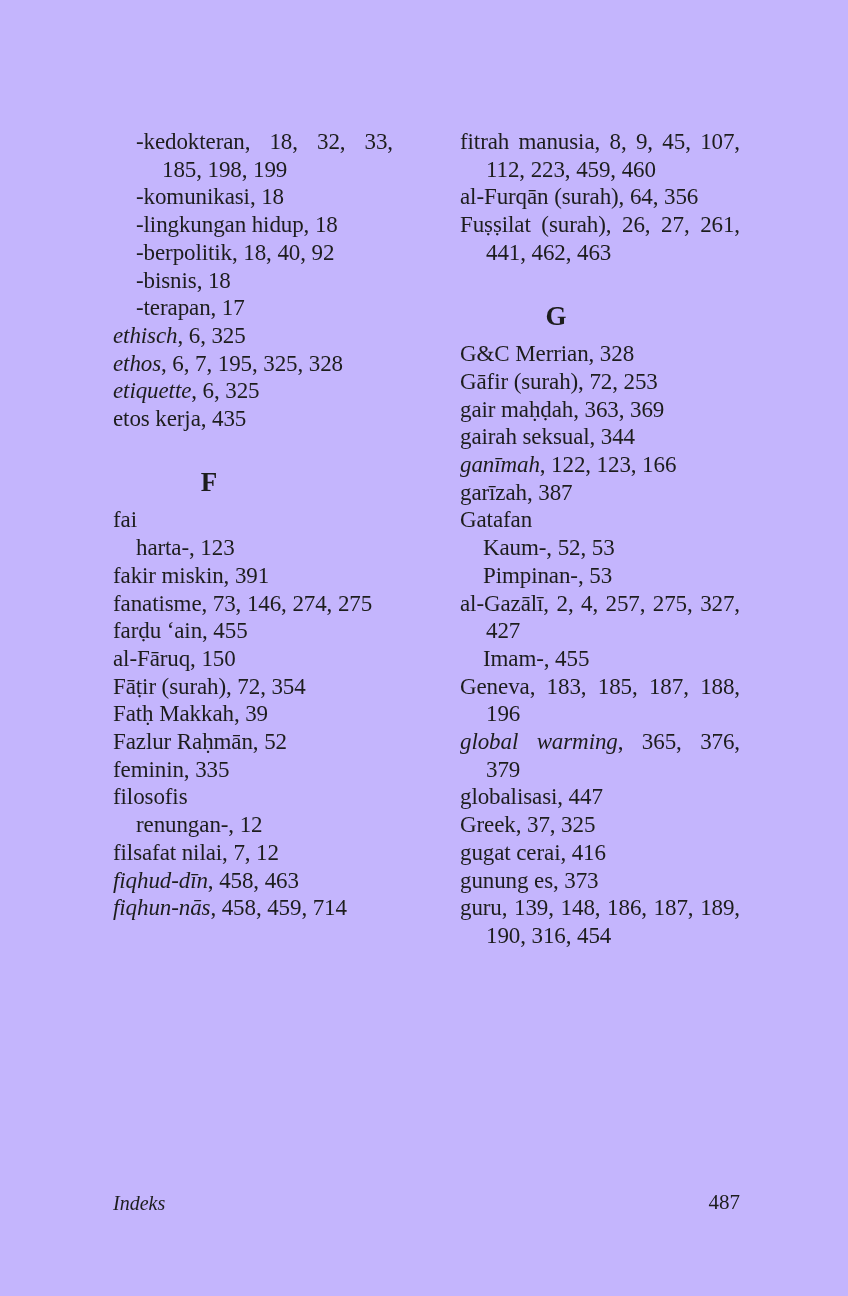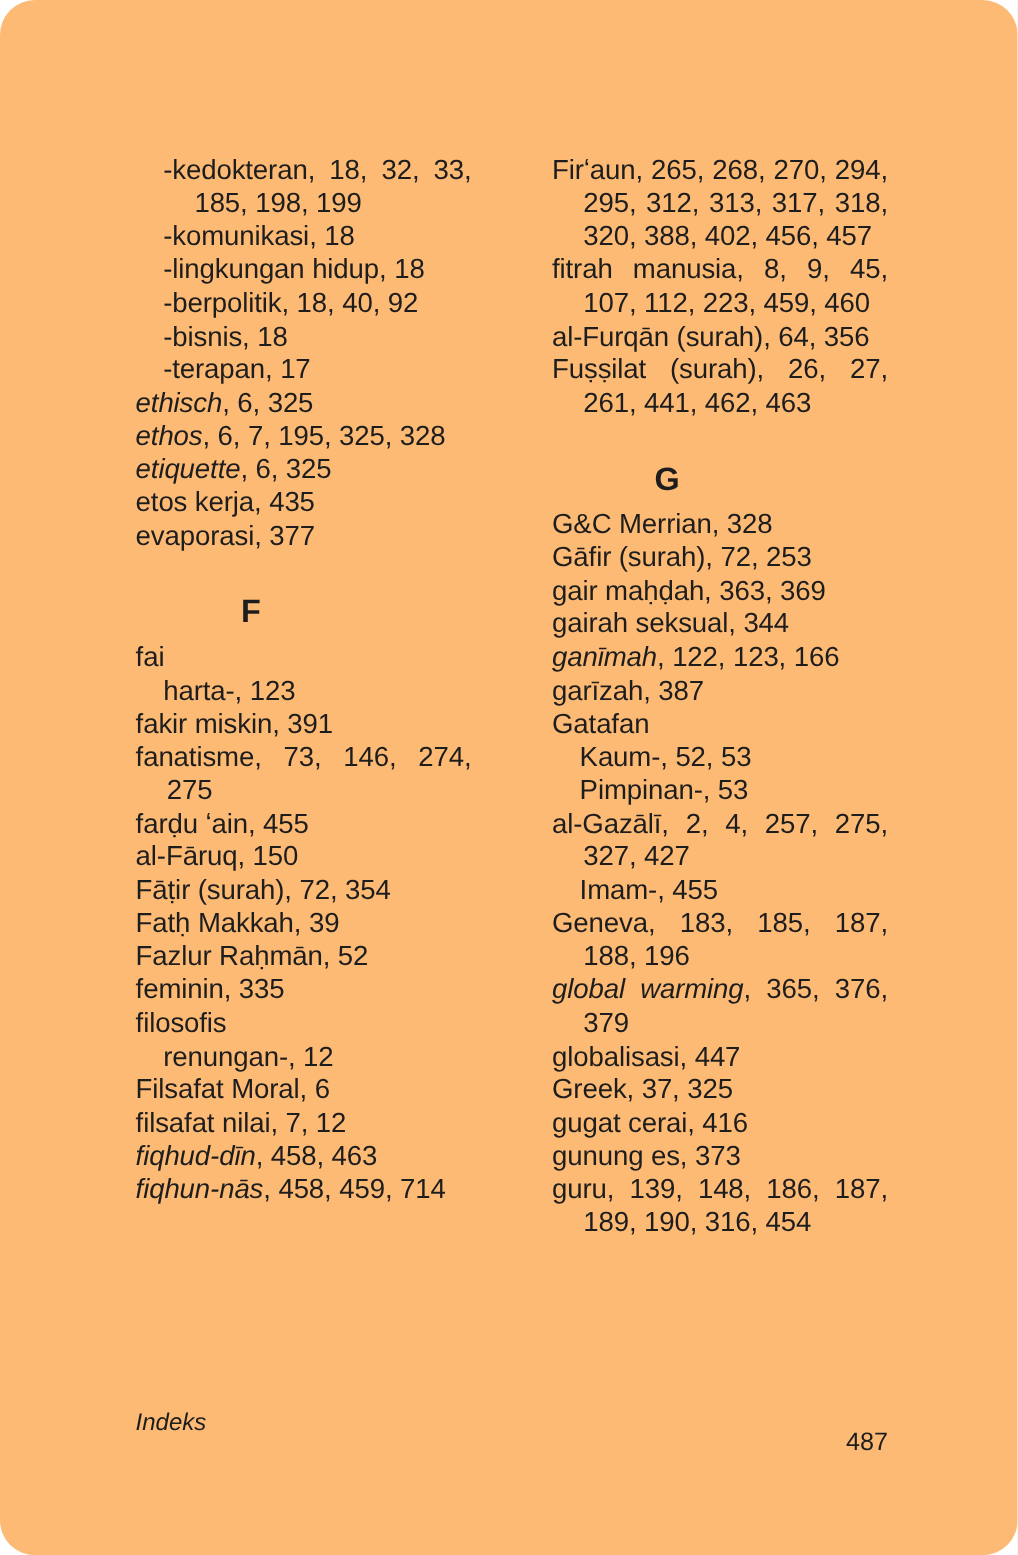--- a/index.html
+++ b/index.html
@@ -4,25 +4,24 @@
 <style>
   html, body {
     margin: 0;
     padding: 0;
     background: #ffffff;
   }
   .page {
     position: relative;
     width: 848px;
     height: 1296px;
-    background: #fdba74;
+    background: #c4b5fd;
     color: #1d1d1d;
-    font-family: Liberation Sans, sans-serif;
+    font-family: Liberation Serif, serif;
     overflow: hidden;
-    border-radius: 29px;
   }
   .columns {
     position: absolute;
     left: 113px;
     top: 128px;
     display: flex;
     gap: 67px;
   }
   .col {
     width: 280px;
@@ -52,21 +51,21 @@
     margin-top: 36px;
     margin-bottom: 10px;
   }
   .footer {
     position: absolute;
     left: 113px;
     top: 1158px;
     width: 627px;
     display: flex;
     justify-content: space-between;
-    align-items: center;
+    align-items: flex-end;
   }
   .footer-left {
     font-style: italic;
     font-size: 20px;
   }
   .footer-right {
     font-size: 21px;
     margin-top: 32px;
   }
 </style>
@@ -79,41 +78,38 @@
         <p class="entry sub"><span>-kedokteran, 18, 32, 33, 185, 198, 199</span></p>
         <p class="entry sub"><span>-komunikasi, 18</span></p>
         <p class="entry sub"><span>-lingkungan hidup, 18</span></p>
         <p class="entry sub"><span>-berpolitik, 18, 40, 92</span></p>
         <p class="entry sub"><span>-bisnis, 18</span></p>
         <p class="entry sub"><span>-terapan, 17</span></p>
         <p class="entry"><span class="it">ethisch</span><span>, 6, 325</span></p>
         <p class="entry"><span class="it">ethos</span><span>, 6, 7, 195, 325, 328</span></p>
         <p class="entry"><span class="it">etiquette</span><span>, 6, 325</span></p>
         <p class="entry"><span>etos kerja, 435</span></p>
-        <p class="entry"><span>evaporasi, 377</span></p>
         <div class="heading">F</div>
         <p class="entry"><span>fai</span></p>
         <p class="entry sub"><span>harta-, 123</span></p>
         <p class="entry"><span>fakir miskin, 391</span></p>
         <p class="entry"><span>fanatisme, 73, 146, 274, 275</span></p>
         <p class="entry"><span>farḍu ʻain, 455</span></p>
         <p class="entry"><span>al-Fāruq, 150</span></p>
         <p class="entry"><span>Fāṭir (surah), 72, 354</span></p>
         <p class="entry"><span>Fatḥ Makkah, 39</span></p>
         <p class="entry"><span>Fazlur Raḥmān, 52</span></p>
         <p class="entry"><span>feminin, 335</span></p>
         <p class="entry"><span>filosofis</span></p>
         <p class="entry sub"><span>renungan-, 12</span></p>
-        <p class="entry"><span>Filsafat Moral, 6</span></p>
         <p class="entry"><span>filsafat nilai, 7, 12</span></p>
         <p class="entry"><span class="it">fiqhud-dīn</span><span>, 458, 463</span></p>
         <p class="entry"><span class="it">fiqhun-nās</span><span>, 458, 459, 714</span></p>
       </div>
     <div class="col">
-        <p class="entry"><span>Firʻaun, 265, 268, 270, 294, 295, 312, 313, 317, 318, 320, 388, 402, 456, 457</span></p>
         <p class="entry"><span>fitrah manusia, 8, 9, 45, 107, 112, 223, 459, 460</span></p>
         <p class="entry"><span>al-Furqān (surah), 64, 356</span></p>
         <p class="entry"><span>Fuṣṣilat (surah), 26, 27, 261, 441, 462, 463</span></p>
         <div class="heading">G</div>
         <p class="entry"><span>G&amp;C Merrian, 328</span></p>
         <p class="entry"><span>Gāfir (surah), 72, 253</span></p>
         <p class="entry"><span>gair maḥḍah, 363, 369</span></p>
         <p class="entry"><span>gairah seksual, 344</span></p>
         <p class="entry"><span class="it">ganīmah</span><span>, 122, 123, 166</span></p>
         <p class="entry"><span>garīzah, 387</span></p>

